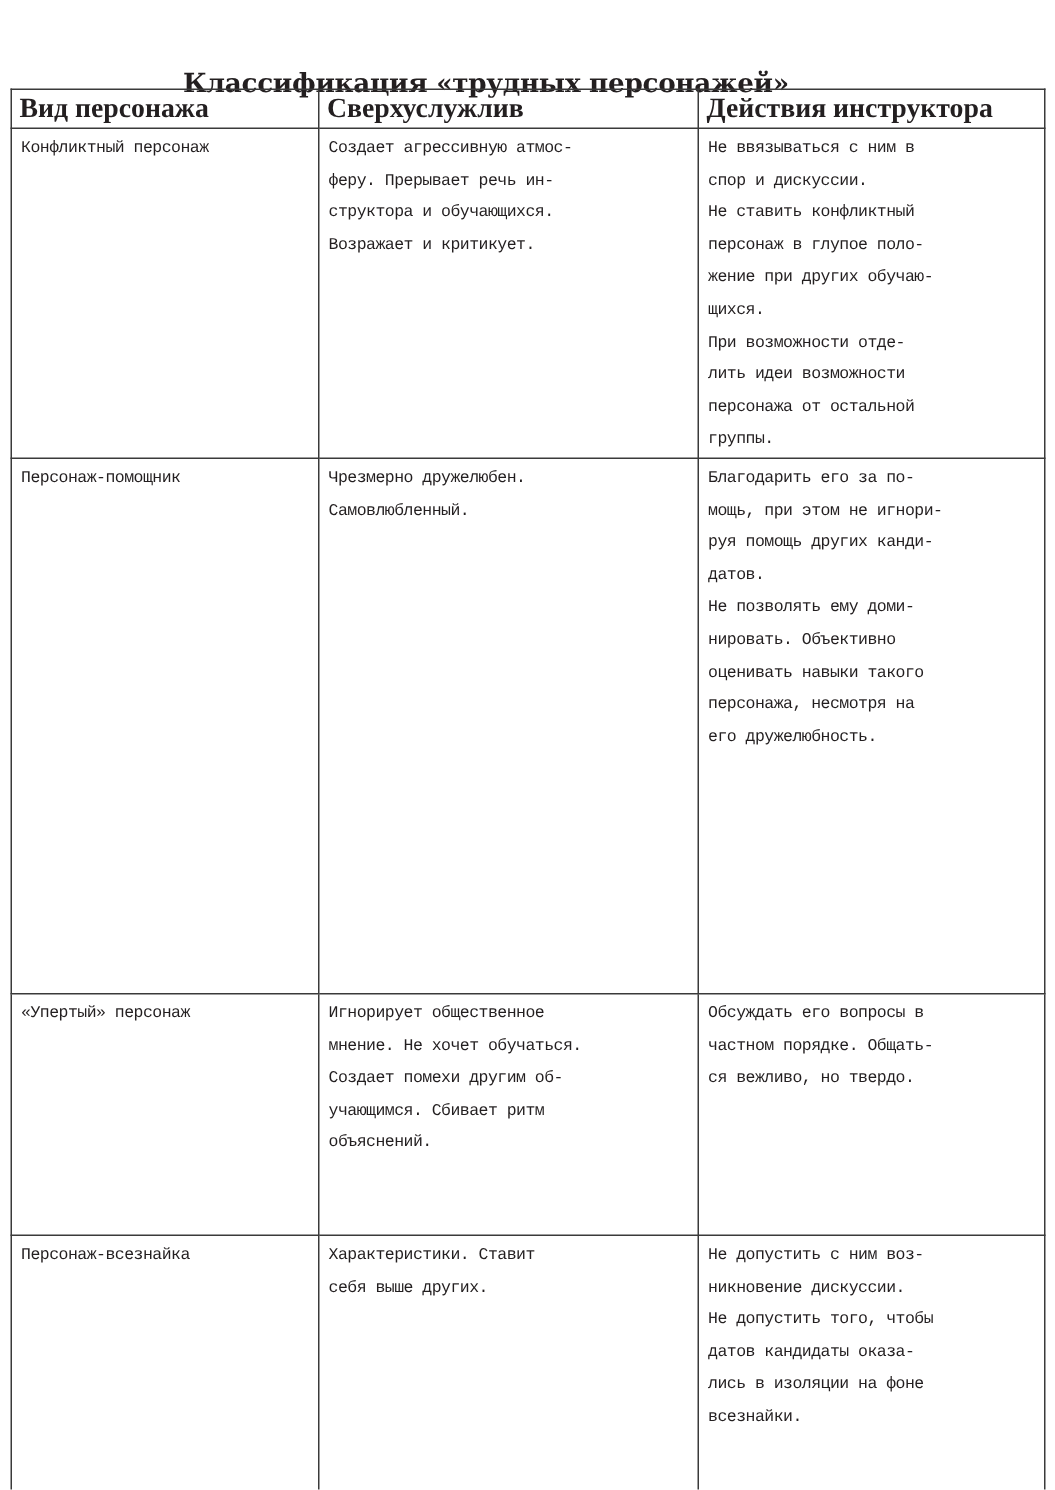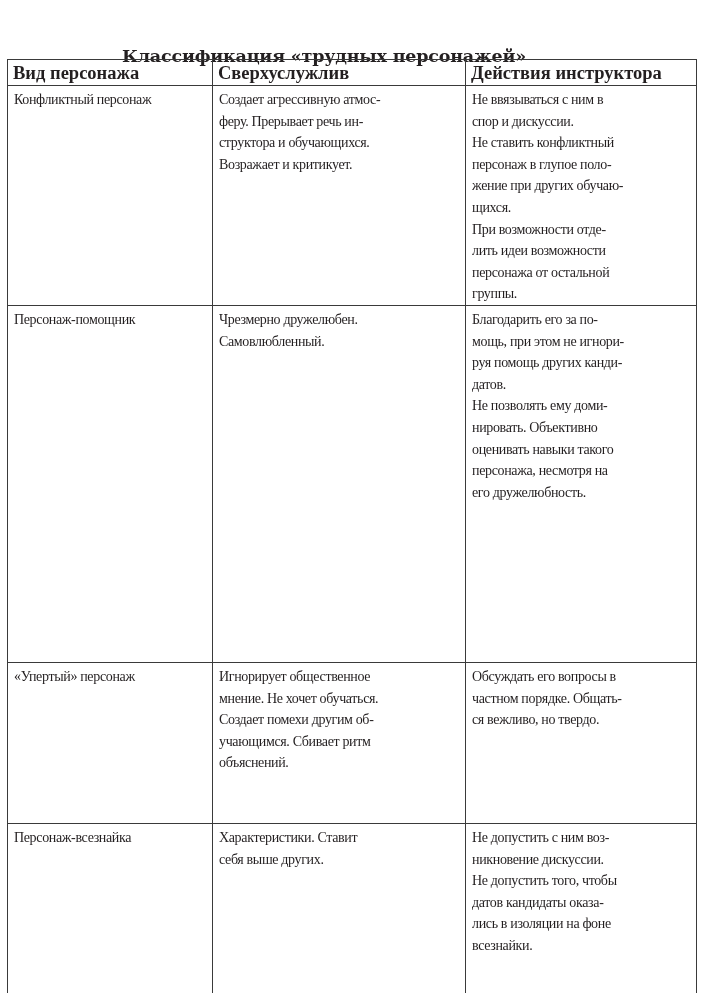--- a/index.html
+++ b/index.html
@@ -49,22 +49,22 @@
       font-family: "Liberation Serif", "DejaVu Serif", serif;
       font-weight: bold;
       font-size: 18.5px;
       line-height: 22px;
       padding: 2px 5px 1px 5px;
       height: 22px;
       white-space: nowrap;
       overflow: hidden;
     }
     table.grid td {
-      font-family: Liberation Serif, serif;
-      font-size: 14px;
+      font-family: Liberation Mono, monospace;
+      font-size: 11px;
       line-height: 21.6px;
       padding: 3px 6px 0 6px;
       letter-spacing: -0.35px;
     }
     td .line {
       display: block;
       white-space: nowrap;
     }
     tr.r1 td { height: 212px; }
     tr.r2 td { height: 353px; }

